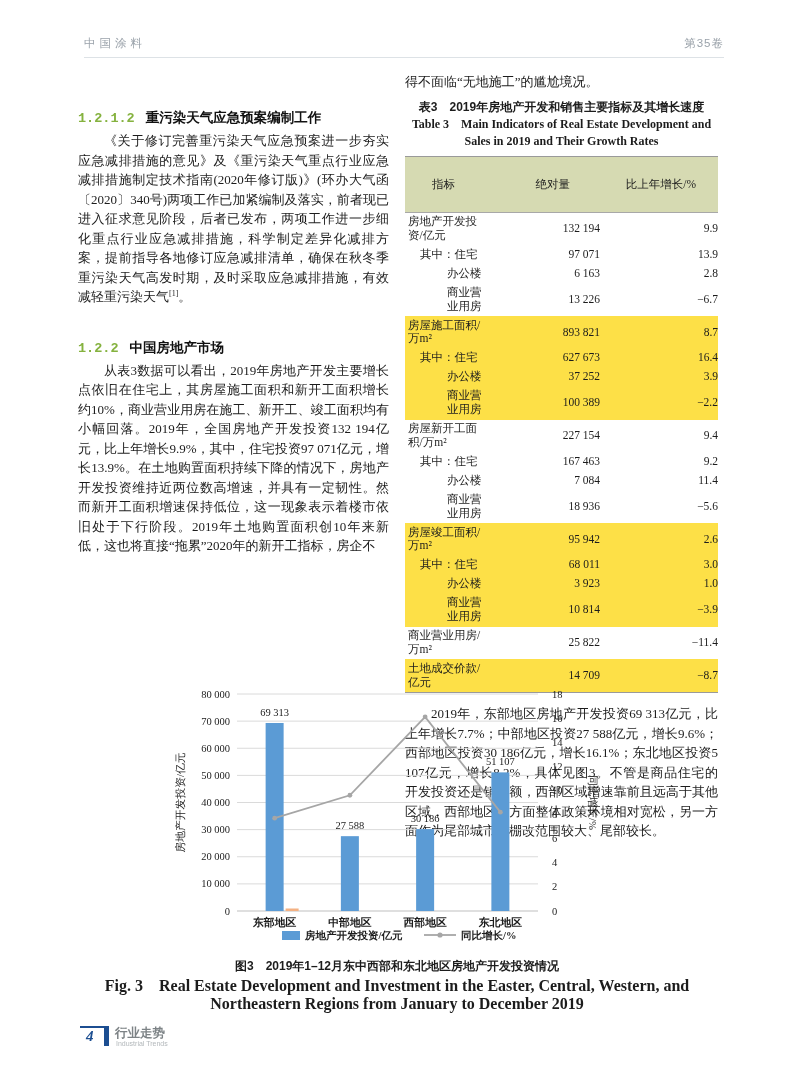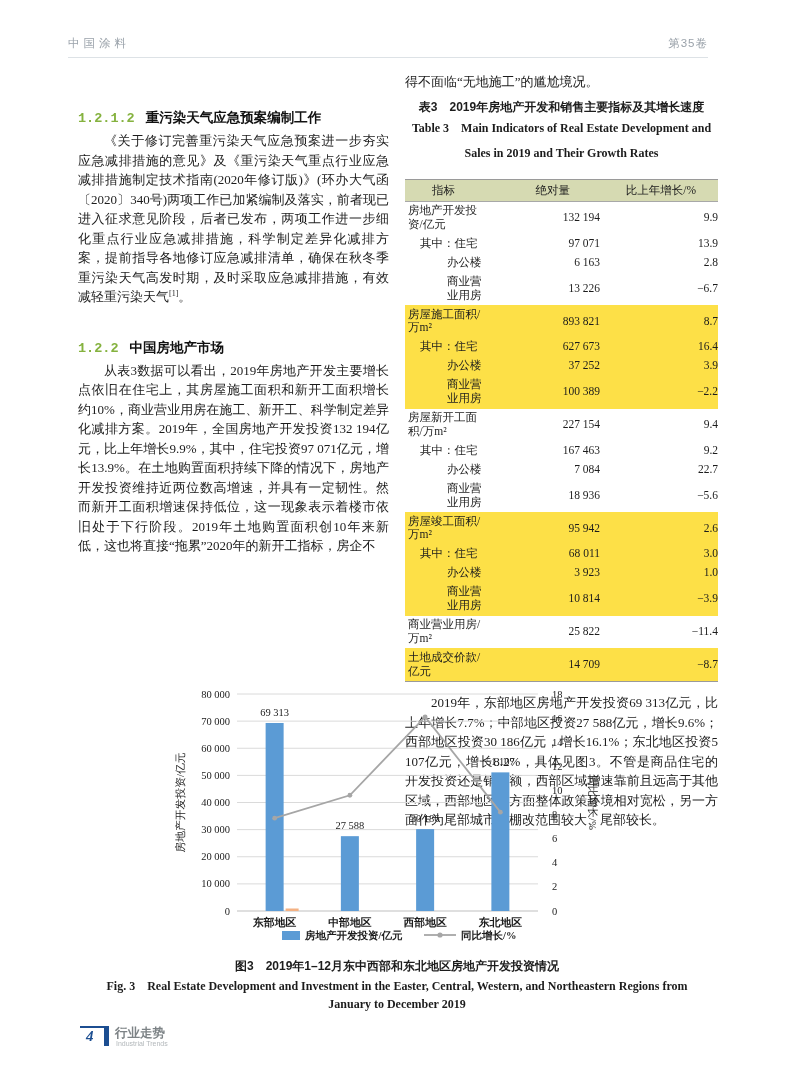--- a/index.html
+++ b/index.html
@@ -1,66 +1,66 @@
 <!DOCTYPE html>
 <html><head>
 <meta charset="utf-8">
 <style>
   html,body{margin:0;padding:0;background:#ffffff;}
   .page{position:relative;width:794px;height:1077px;background:#ffffff;overflow:hidden;
         font-family:"Liberation Serif",serif;color:#1c1c1c;}
 
   
-  .pg-header{position:absolute;left:68px;top:36px;width:640px;height:21px;
+  .pg-header{position:absolute;left:84px;top:36px;width:640px;height:21px;
              border-bottom:1px solid #dde2e6;display:flex;justify-content:space-between;
              font-family:"Liberation Sans",sans-serif;font-size:11.5px;color:#9aa2aa;}
   .pg-header .journal{letter-spacing:4px;}
   .pg-header .volume{letter-spacing:1px;}
 
   
   .col-left{position:absolute;left:78px;top:79px;width:311px;}
   .col-right{position:absolute;left:405px;top:72px;width:313px;}
 
   .sec-heading{display:flex;gap:11px;align-items:baseline;margin:2px 0 4px 0;
                font-size:13.5px;font-weight:bold;font-family:Liberation Mono, monospace;}
   .sec-num{color:#85b23f;font-weight:bold;}
   .sec-title{color:#111;margin-top:28px;}
   p.body{margin:0;font-size:13px;line-height:19.5px;text-align:justify;text-indent:2em;}
   p.body.noindent{text-indent:0;}
   p.body sup{font-size:8px;line-height:0;}
 
   
   .tbl-title-zh{margin-top:7px;text-align:center;font-family:"Liberation Sans",sans-serif;
                 font-weight:bold;font-size:12px;line-height:17px;}
-  .tbl-title-en{text-align:center;font-weight:bold;font-size:12px;line-height:25px;margin-bottom:13px;}
+  .tbl-title-en{text-align:center;font-weight:bold;font-size:12px;line-height:17px;margin-bottom:6px;}
   table.indicators{width:100%;border-collapse:collapse;font-size:11.5px;
                    border-top:1.5px solid #9a9a9a;border-bottom:1.5px solid #9a9a9a;margin-top:2px;}
   table.indicators thead tr{background:#d6dab2;border-bottom:1px solid #a8a8a8;}
-  table.indicators th{font-weight:normal;padding:3px 0;}
+  table.indicators th{font-weight:normal;padding:20px 0;}
   table.indicators td{padding:2.6px 0;line-height:13.8px;}
   table.indicators tr.band{background:#fde047;}
   th.h-ind{text-align:center;}
   th.h-val{text-align:right;padding-right:30px !important;width:88px;}
   th.h-gr{text-align:right;padding-right:22px !important;width:96px;}
   td.c-ind{text-align:left;}
   td.c-ind.lv0{padding-left:3px;}
   td.c-ind.lv1{padding-left:15px;}
   td.c-ind.lv2{padding-left:42px;}
   td.c-val{text-align:right;padding-right:26px;}
   td.c-gr{text-align:right;padding-right:40px;}
 
   
   .chart-wrap{position:absolute;left:127px;top:683px;width:540px;height:272px;}
   .chart-wrap svg{display:block;}
 
   
   .fig-caption-zh{position:absolute;left:0;top:958px;width:794px;text-align:center;
                   font-family:"Liberation Sans",sans-serif;font-weight:bold;font-size:12px;}
   .fig-caption-en{position:absolute;left:88px;top:977px;width:618px;text-align:center;
-                  font-weight:bold;font-size:12px;line-height:18px;}
+                  font-weight:bold;font-size:16px;line-height:18px;}
 
   
   .footer-rule{position:absolute;left:80px;top:1026px;width:26px;height:2px;background:#1c4e91;}
   .footer-bar{position:absolute;left:104px;top:1026px;width:5px;height:20px;background:#1c4e91;}
   .footer-num{position:absolute;left:86px;top:1028px;color:#1c4e91;font-style:italic;
               font-weight:bold;font-size:15px;font-family:"Liberation Serif",serif;}
   .footer-zh{position:absolute;left:115px;top:1025px;font-family:"Liberation Sans",sans-serif;
              font-weight:bold;font-size:12.5px;color:#7d8386;}
   .footer-en{position:absolute;left:116px;top:1040px;font-family:"Liberation Sans",sans-serif;
              font-size:7px;color:#b3b8bb;}
@@ -79,21 +79,21 @@
     <div class="sec-heading">
       <span class="sec-num">1.2.1.2</span>
       <span class="sec-title">重污染天气应急预案编制工作</span>
     </div>
     <p class="body"><span>《关于修订完善重污染天气应急预案进一步夯实应急减排措施的意见》及《重污染天气重点行业应急减排措施制定技术指南(2020年修订版)》(环办大气函〔2020〕340号)两项工作已加紧编制及落实，前者现已进入征求意见阶段，后者已发布，两项工作进一步细化重点行业应急减排措施，科学制定差异化减排方案，提前指导各地修订应急减排清单，确保在秋冬季重污染天气高发时期，及时采取应急减排措施，有效减轻重污染天气</span><sup>[1]</sup><span>。</span></p>
 
     <div class="sec-heading" style="margin-top:4px;">
       <span class="sec-num">1.2.2</span>
       <span class="sec-title">中国房地产市场</span>
     </div>
-    <p class="body">从表3数据可以看出，2019年房地产开发主要增长点依旧在住宅上，其房屋施工面积和新开工面积增长约10%，商业营业用房在施工、新开工、科学制定差异化减排方案。2019年，全国房地产开发投资132 194亿元，比上年增长9.9%，其中，住宅投资97 071亿元，增长13.9%。在土地购置面积持续下降的情况下，房地产开发投资维持近两位数高增速，并具有一定韧性。然而新开工面积增速保持低位，这一现象表示着楼市依旧处于下行阶段。2019年土地购置面积创10年来新低，这也将直接“拖累”2020年的新开工指标，房企不</p>
+    <p class="body">从表3数据可以看出，2019年房地产开发主要增长点依旧在住宅上，其房屋施工面积和新开工面积增长约10%，商业营业用房在施工、新开工、竣工面积均有小幅回落。2019年，全国房地产开发投资132 194亿元，比上年增长9.9%，其中，住宅投资97 071亿元，增长13.9%。在土地购置面积持续下降的情况下，房地产开发投资维持近两位数高增速，并具有一定韧性。然而新开工面积增速保持低位，这一现象表示着楼市依旧处于下行阶段。2019年土地购置面积创10年来新低，这也将直接“拖累”2020年的新开工指标，房企不</p>
   </div>
 
   <div class="col-right">
     <p class="body noindent">得不面临“无地施工”的尴尬境况。</p>
 
     <div class="tbl-title-zh">表3　2019年房地产开发和销售主要指标及其增长速度</div>
     <div class="tbl-title-en">Table 3　Main Indicators of Real Estate Development and Sales in 2019 and Their Growth Rates</div>
 
     <table class="indicators">
       <thead>
@@ -150,21 +150,21 @@
             <td class="c-gr">9.4</td>
           </tr>
           <tr>
             <td class="c-ind lv1">其中：住宅</td>
             <td class="c-val">167 463</td>
             <td class="c-gr">9.2</td>
           </tr>
           <tr>
             <td class="c-ind lv2">办公楼</td>
             <td class="c-val">7 084</td>
-            <td class="c-gr">22.7</td>
+            <td class="c-gr">11.4</td>
           </tr>
           <tr>
             <td class="c-ind lv2">商业营业用房</td>
             <td class="c-val">18 936</td>
             <td class="c-gr">−5.6</td>
           </tr>
           <tr class="band">
             <td class="c-ind lv0">房屋竣工面积/万m²</td>
             <td class="c-val">95 942</td>
             <td class="c-gr">2.6</td>

